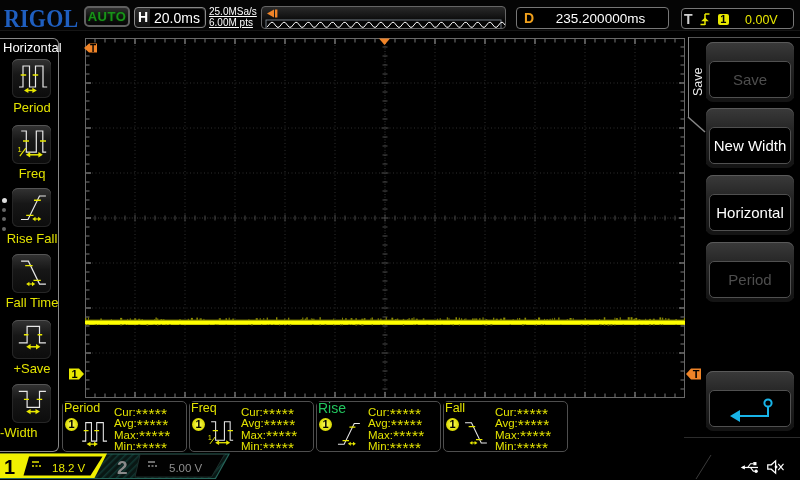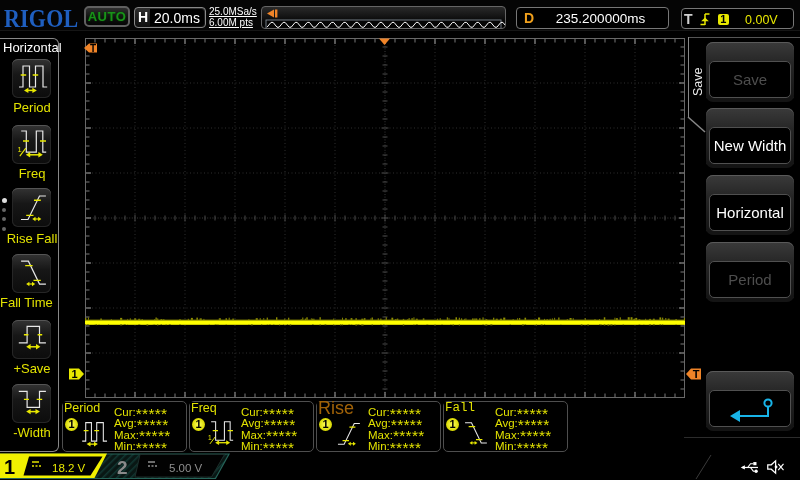--- a/index.html
+++ b/index.html
@@ -78,37 +78,37 @@
       <polygon points="29.3,31 26.1,28.8 26.1,33.2" fill="#e8e800"></polygon>
     </svg></div>
 <div class="abs" style="left:0;top:231px;width:64px;text-align:center;color:#e2e200;font-size:13px;">Rise Fall</div>
 <div class="abs" style="left:12px;top:254px;width:39px;height:39px;border-radius:6px;background:linear-gradient(#333,#171717 40%,#0c0c0c);box-shadow:inset 0 1px 0 #555, inset 0 0 0 1px #262626;"><svg width="39" height="39" viewBox="0 0 39 39">
       <path d="M9.1,7.2 H16.4 L27.5,30.1 H33.9" fill="none" stroke="#e8e8e8" stroke-width="1.2"></path>
       <path d="M13.2,11.6 H20.6 M21.5,26.4 H28.8" stroke="#e8e800" stroke-width="1.4"></path>
       <path d="M16.7,30 H20.7" stroke="#e8e800" stroke-width="1.2" fill="none"></path>
       <polygon points="14.2,30 17.4,27.8 17.4,32.2" fill="#e8e800"></polygon>
       <polygon points="23.2,30 20.0,27.8 20.0,32.2" fill="#e8e800"></polygon>
     </svg></div>
-<div class="abs" style="left:0;top:295px;width:64px;color:#e2e200;font-size:13px;">Fall Time</div>
+<div class="abs" style="left:0;top:295px;width:64px;text-align:center;color:#e2e200;font-size:13px;">Fall Time</div>
 <div class="abs" style="left:12px;top:320px;width:39px;height:39px;border-radius:6px;background:linear-gradient(#333,#171717 40%,#0c0c0c);box-shadow:inset 0 1px 0 #555, inset 0 0 0 1px #262626;"><svg width="39" height="39" viewBox="0 0 39 39">
       <path d="M6.8,22.8 H15.1 V6.3 H27.5 V22.8 H33.9" fill="none" stroke="#e8e8e8" stroke-width="1.2"></path>
       <path d="M11.9,14.7 H16.4 M25.6,14.7 H30.2" stroke="#e8e800" stroke-width="1.4"></path>
       <path d="M16.7,26.8 H25.9" stroke="#e8e800" stroke-width="1.5" fill="none"></path>
       <polygon points="14.2,26.8 18.6,24.1 18.6,29.5" fill="#e8e800"></polygon>
       <polygon points="28.4,26.8 24.0,24.1 24.0,29.5" fill="#e8e800"></polygon>
     </svg></div>
 <div class="abs" style="left:0;top:361px;width:64px;text-align:center;color:#e2e200;font-size:13px;">+Save</div>
 <div class="abs" style="left:12px;top:384px;width:39px;height:39px;border-radius:6px;background:linear-gradient(#333,#171717 40%,#0c0c0c);box-shadow:inset 0 1px 0 #555, inset 0 0 0 1px #262626;"><svg width="39" height="39" viewBox="0 0 39 39">
       <path d="M6.8,7.4 H15.1 V23.4 H27.5 V7.4 H33.9" fill="none" stroke="#e8e8e8" stroke-width="1.2"></path>
       <path d="M11.9,15.4 H16.9 M24.7,15.4 H30.2" stroke="#e8e800" stroke-width="1.4"></path>
       <path d="M16.7,27.6 H25.4" stroke="#e8e800" stroke-width="1.5" fill="none"></path>
       <polygon points="14.2,27.6 18.6,24.900000000000002 18.6,30.3" fill="#e8e800"></polygon>
       <polygon points="27.9,27.6 23.5,24.900000000000002 23.5,30.3" fill="#e8e800"></polygon>
     </svg></div>
-<div class="abs" style="left:0;top:425px;width:64px;text-align:center;color:#e2e200;font-size:13px;">-Width</div>
+<div class="abs" style="left:0;top:425px;width:64px;text-align:left;color:#e2e200;font-size:13px;">-Width</div>
 
 <svg class="abs" style="left:85px;top:38px;" width="600" height="360" viewBox="0 0 600 360">
 <line x1="50" y1="0" x2="50" y2="360" stroke="#2f2f2f" stroke-width="1" stroke-dasharray="1 2.5"></line>
 <line x1="100" y1="0" x2="100" y2="360" stroke="#2f2f2f" stroke-width="1" stroke-dasharray="1 2.5"></line>
 <line x1="150" y1="0" x2="150" y2="360" stroke="#2f2f2f" stroke-width="1" stroke-dasharray="1 2.5"></line>
 <line x1="200" y1="0" x2="200" y2="360" stroke="#2f2f2f" stroke-width="1" stroke-dasharray="1 2.5"></line>
 <line x1="250" y1="0" x2="250" y2="360" stroke="#2f2f2f" stroke-width="1" stroke-dasharray="1 2.5"></line>
 <line x1="350" y1="0" x2="350" y2="360" stroke="#2f2f2f" stroke-width="1" stroke-dasharray="1 2.5"></line>
 <line x1="400" y1="0" x2="400" y2="360" stroke="#2f2f2f" stroke-width="1" stroke-dasharray="1 2.5"></line>
 <line x1="450" y1="0" x2="450" y2="360" stroke="#2f2f2f" stroke-width="1" stroke-dasharray="1 2.5"></line>
@@ -707,40 +707,40 @@
         </g>
       </svg></div>
 <div class="abs" style="left:51px;top:3.5px;color:#e2e200;font-size:11.5px;">
       <div style="height:11.4px;line-height:11px;">Cur:<span style="font-size:15.5px;letter-spacing:0.3px;position:relative;top:2.5px;">*****</span></div>
       <div style="height:11.4px;line-height:11px;">Avg:<span style="font-size:15.5px;letter-spacing:0.3px;position:relative;top:2.5px;">*****</span></div>
       <div style="height:11.4px;line-height:11px;">Max:<span style="font-size:15.5px;letter-spacing:0.3px;position:relative;top:2.5px;">*****</span></div>
       <div style="height:11.4px;line-height:11px;">Min:<span style="font-size:15.5px;letter-spacing:0.3px;position:relative;top:2.5px;">*****</span></div>
     </div>
 </div>
 <div class="abs" style="left:316px;top:400.5px;width:123px;height:49px;border:1.5px solid #4e4e4e;border-radius:5px;background:#000;">
-<div class="abs" style="left:0px;top:0.5px;background:#000;padding:0 3px 0 1px;color:#a16207;font-size:18px;line-height:12px;">Rise</div>
+<div class="abs" style="left:0px;top:0.5px;background:#000;padding:0 3px 0 1px;color:#22c55e;font-size:14px;line-height:12px;">Rise</div>
 <div class="abs" style="left:2px;top:16px;width:13px;height:13px;border-radius:50%;background:radial-gradient(circle,#ffff60,#d8d800 70%,#888800);color:#000;font-size:11px;font-weight:bold;text-align:center;line-height:13px;">1</div>
 <div class="abs" style="left:17px;top:18px;"><svg width="29" height="29" viewBox="0 0 29 29">
         <g transform="scale(0.88) translate(-4.5,-4)">
           <path d="M9,31.5 H16 L27.5,8 H33.9" fill="none" stroke="#e8e8e8" stroke-width="1.2"></path>
           <path d="M22,12.2 H28.8 M14.2,27.4 H21.5" stroke="#e8e800" stroke-width="1.4"></path>
           <path d="M22.8,31 H26.8" stroke="#e8e800" stroke-width="1.2" fill="none"></path>
           <polygon points="20.3,31 23.5,28.8 23.5,33.2" fill="#e8e800"></polygon>
           <polygon points="29.3,31 26.1,28.8 26.1,33.2" fill="#e8e800"></polygon>
         </g>
       </svg></div>
 <div class="abs" style="left:51px;top:3.5px;color:#e2e200;font-size:11.5px;">
       <div style="height:11.4px;line-height:11px;">Cur:<span style="font-size:15.5px;letter-spacing:0.3px;position:relative;top:2.5px;">*****</span></div>
       <div style="height:11.4px;line-height:11px;">Avg:<span style="font-size:15.5px;letter-spacing:0.3px;position:relative;top:2.5px;">*****</span></div>
       <div style="height:11.4px;line-height:11px;">Max:<span style="font-size:15.5px;letter-spacing:0.3px;position:relative;top:2.5px;">*****</span></div>
       <div style="height:11.4px;line-height:11px;">Min:<span style="font-size:15.5px;letter-spacing:0.3px;position:relative;top:2.5px;">*****</span></div>
     </div>
 </div>
 <div class="abs" style="left:443px;top:400.5px;width:123px;height:49px;border:1.5px solid #4e4e4e;border-radius:5px;background:#000;">
-<div class="abs" style="left:0px;top:0.5px;background:#000;padding:0 3px 0 1px;color:#e2e200;font-size:12.5px;line-height:12px;font-family:Liberation Mono, monospace;">Fall</div>
+<div class="abs" style="left:0px;top:0.5px;background:#000;padding:0 3px 0 1px;color:#e2e200;font-size:12.5px;line-height:12px;">Fall</div>
 <div class="abs" style="left:2px;top:16px;width:13px;height:13px;border-radius:50%;background:radial-gradient(circle,#ffff60,#d8d800 70%,#888800);color:#000;font-size:11px;font-weight:bold;text-align:center;line-height:13px;">1</div>
 <div class="abs" style="left:17px;top:18px;"><svg width="29" height="29" viewBox="0 0 29 29">
         <g transform="scale(0.88) translate(-4.5,-4)">
           <path d="M9.1,7.2 H16.4 L27.5,30.1 H33.9" fill="none" stroke="#e8e8e8" stroke-width="1.2"></path>
           <path d="M13.2,11.6 H20.6 M21.5,26.4 H28.8" stroke="#e8e800" stroke-width="1.4"></path>
           <path d="M16.7,30 H20.7" stroke="#e8e800" stroke-width="1.2" fill="none"></path>
           <polygon points="14.2,30 17.4,27.8 17.4,32.2" fill="#e8e800"></polygon>
           <polygon points="23.2,30 20.0,27.8 20.0,32.2" fill="#e8e800"></polygon>
         </g>
       </svg></div>

